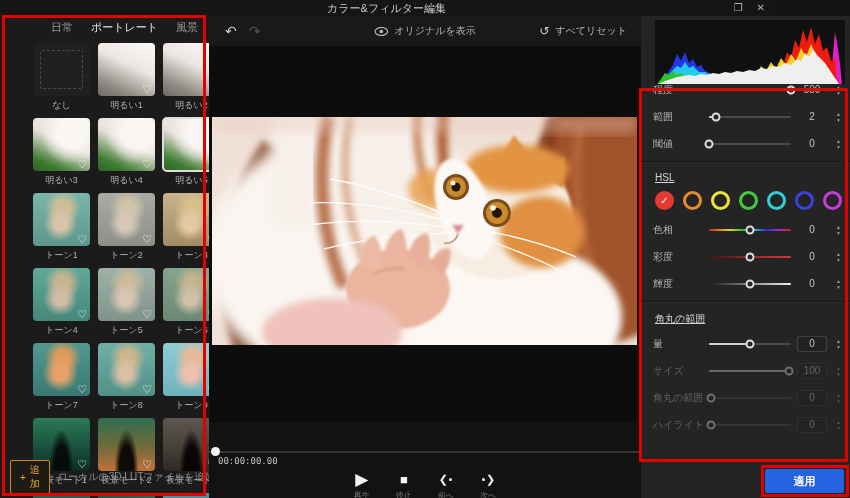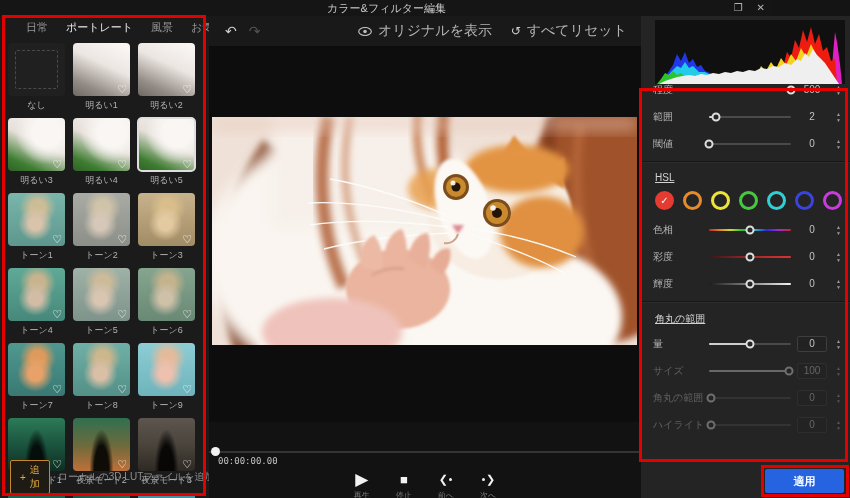--- a/index.html
+++ b/index.html
@@ -8,21 +8,21 @@
   .app { position:relative; width:850px; height:498px; background:#141414; }
 
   
   .titlebar { position:absolute; left:0; top:0; width:773px; height:16px; background:#151515;
     display:flex; align-items:center; justify-content:center; }
   .titlebar .title { font-size:11px; color:#c9c9c9; }
   .winbtns { position:absolute; right:8px; top:1px; display:flex; gap:14px; }
   .winbtns span { color:#b5b5b5; font-size:10px; line-height:14px; cursor:default; }
 
   
-  .left { position:absolute; left:0; top:16px; width:209px; height:482px; background:#1b1b1b; overflow:hidden; }
+  .left { position:absolute; left:0; top:16px; width:209px; height:482px; background:#1b1b1b; overflow:hidden;padding-left:25px; }
   .tabs { display:flex; gap:18px; padding:4px 0 4px 26px; white-space:nowrap; overflow:hidden; }
   .tab { font-size:11px; color:#979797; flex:none; }
   .tab.active { color:#ececec; }
   .grid { display:grid; grid-template-columns:repeat(3,57px); column-gap:8px; row-gap:6px;
     padding:4px 6px 0 8px; }
   .preset { width:57px; }
   .thumb { position:relative; width:57px; height:53px; border-radius:4px; overflow:hidden; background:#2a2a2a; }
   .thumb.selected { outline:2px solid #dedede; outline-offset:-1px; }
   .plabel { margin-top:3px; font-size:9px; color:#b2b2b2; text-align:center; white-space:nowrap; overflow:hidden; }
   .heart { position:absolute; right:3px; bottom:1px; font-size:11px; color:rgba(255,255,255,.92); line-height:1; }
@@ -53,21 +53,21 @@
   .addlabel { font-size:10px; color:#8f8f8f; white-space:nowrap; }
 
   
   .center { position:absolute; left:209px; top:16px; width:432px; height:482px; background:#121212; }
   .toolbar { position:relative; height:30px; background:#191919; display:flex; align-items:center; }
   .undoredo { display:flex; gap:12px; margin-left:16px; }
   .tool-ico { font-size:14px; line-height:1; color:#cfcfcf; }
   .tool-ico.dim { color:#555; }
   .show-orig { position:absolute; left:50%; transform:translateX(-50%); display:flex; align-items:center; gap:6px; }
   .reset-all { position:absolute; right:14px; display:flex; align-items:center; gap:6px; }
-  .tool-label { font-size:14px; color:#b4b4b4; white-space:nowrap; }
+  .tool-label { font-size:10px; color:#b4b4b4; white-space:nowrap; }
   .preview { position:absolute; left:0; top:30px; width:436px; height:376px; background:#0d0d0d; }
   .frame { position:absolute; left:3px; top:71px; width:425px; height:228px; overflow:hidden; background:#f0e3da; }
   .seek { position:absolute; left:0; top:405px; width:432px; height:2px; background:#343434; }
   .playhead { position:absolute; left:2px; top:401px; width:9px; height:9px; border-radius:50%; background:#f2f2f2; }
   .times { position:absolute; left:0; top:410px; width:432px; display:flex; justify-content:space-between; padding:0 11px 0 9px; }
   .tc { font-family:"DejaVu Sans Mono","Liberation Mono",monospace; font-size:9px; color:#c2c2c2; }
   .controls { position:absolute; left:0; top:424px; width:432px; display:flex; justify-content:center; gap:26px; }
   .ctl { display:flex; flex-direction:column; align-items:center; gap:2px; }
   .ctl .glyph { height:18px; display:flex; align-items:center; justify-content:center; color:#f2f2f2; }
   .ctl .g-play { font-size:17px; }

